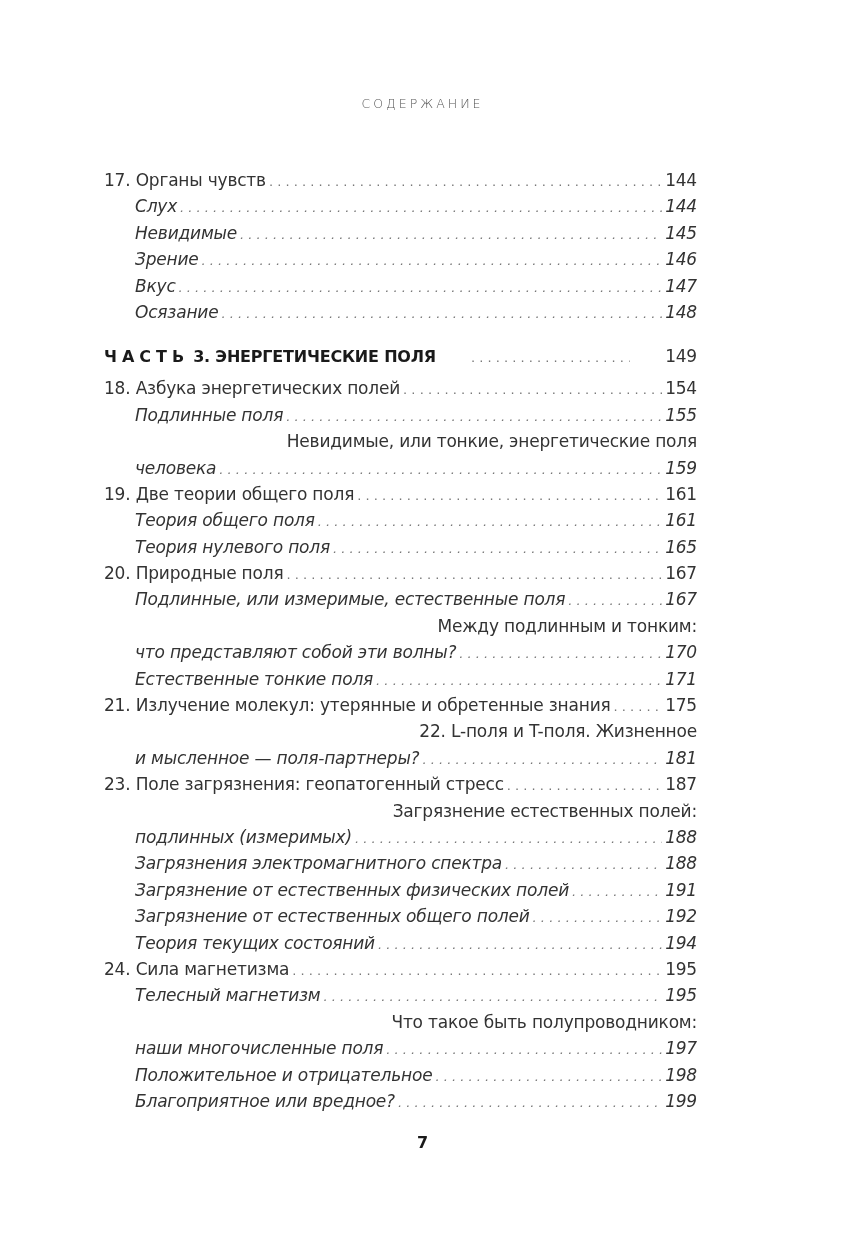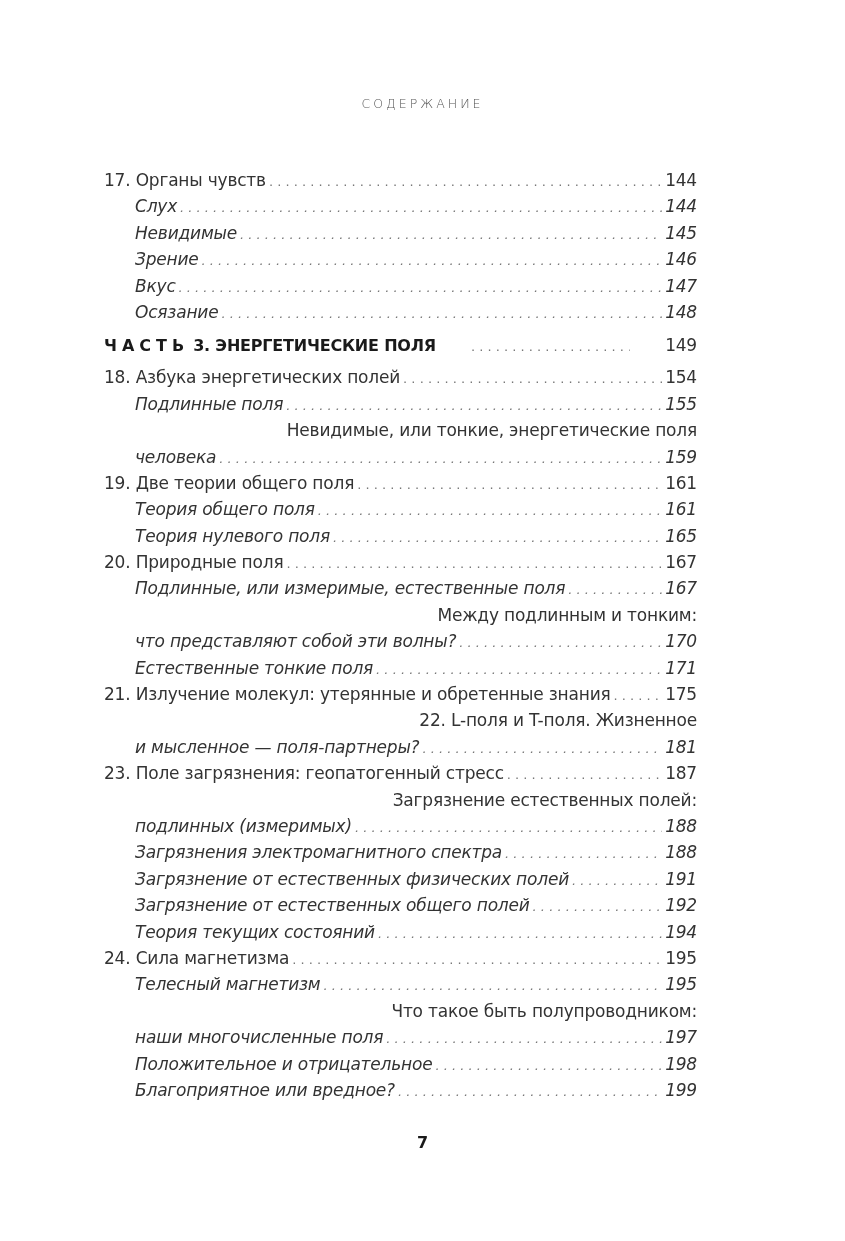--- a/index.html
+++ b/index.html
@@ -42,21 +42,21 @@
       color: #333333;
       letter-spacing: -0.2px;
     }
     .entry.indent {
       padding-left: 31px;
       font-style: italic;
     }
     .entry.part {
       height: 34px;
       line-height: 34px;
-      margin-top: 3px;
+      margin-top: 14px;
       margin-bottom: 2px;
       gap: 32px;
     }
     .entry .title {
       flex: 0 0 auto;
     }
     .entry .leader {
       flex: 1 1 auto;
       overflow: hidden;
       margin: 0 3px;

